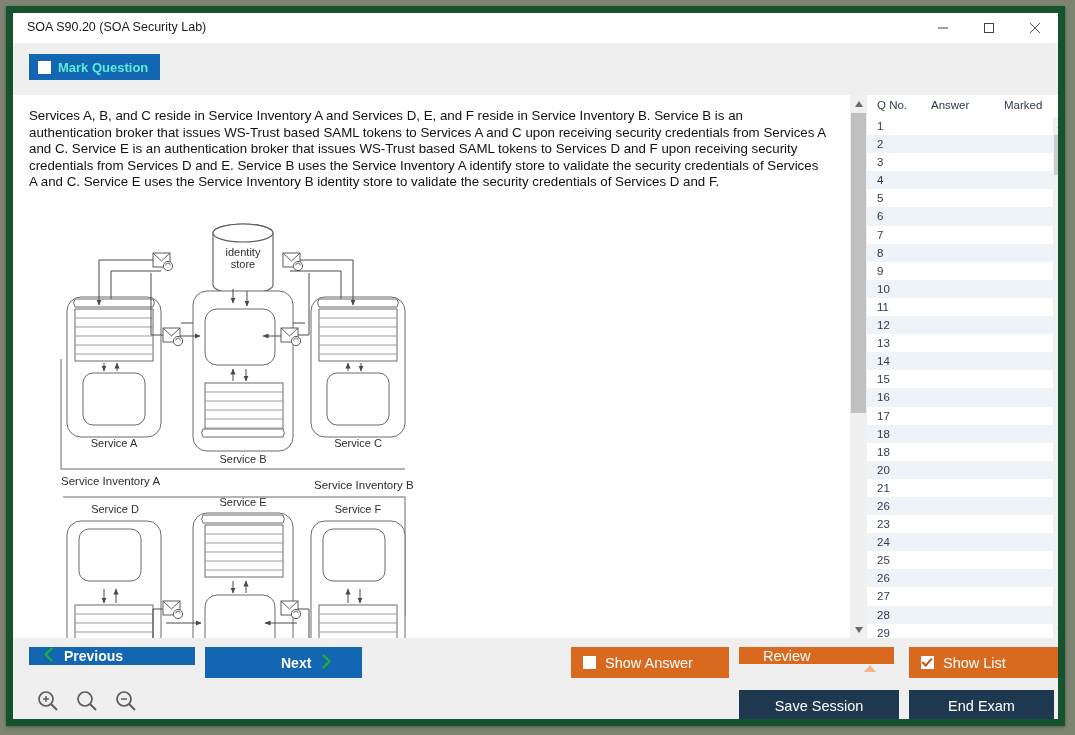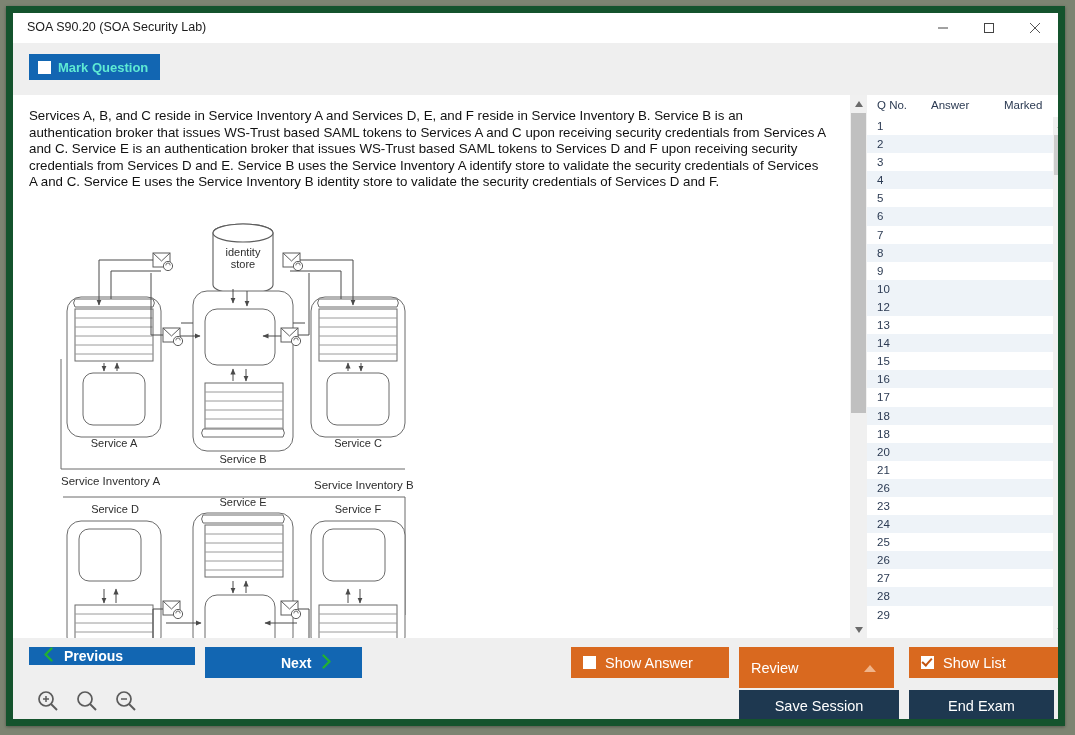--- a/index.html
+++ b/index.html
@@ -137,21 +137,21 @@
     position:absolute;border:none;cursor:pointer;color:#fff;
     font-family:"Liberation Sans", sans-serif;font-size:14px;font-weight:bold;
     display:flex;align-items:center;box-sizing:border-box;
   }
   .btn-blue{background:#1266b2;}
   .btn-orange{background:#d9691f;}
   .btn-navy{background:#1e3850;}
   #prev-btn{left:16px;top:9px;width:166px;height:18px;padding-left:14px;gap:10px;}
   #next-btn{left:192px;top:9px;width:157px;height:31px;padding-left:76px;gap:10px;}
   #show-answer-btn{left:558px;top:9px;width:158px;height:31px;padding-left:12px;gap:9px;font-weight:normal;font-size:14.5px;}
-  #review-btn{left:726px;top:9px;width:155px;height:41px;padding-left:12px;font-weight:normal;font-size:14.5px;}
+  #review-btn{left:726px;top:9px;width:155px;height:17px;padding-left:24px;font-weight:normal;font-size:14.5px;}
   #review-btn .caret{position:absolute;right:18px;top:12px;}
   #show-list-btn{left:896px;top:9px;width:155px;height:31px;padding-left:12px;gap:9px;font-weight:normal;font-size:14.5px;}
   #save-session-btn{left:726px;top:52px;width:160px;height:31px;justify-content:center;font-weight:normal;font-size:14.5px;}
   #end-exam-btn{left:896px;top:52px;width:145px;height:31px;justify-content:center;font-weight:normal;font-size:14.5px;}
   .chev{display:block;}
   .zoombar{position:absolute;left:24px;top:52px;display:flex;gap:17px;align-items:center;}
   .zicon{cursor:pointer;display:block;}
 </style>
 </head>
 <body>
@@ -380,20 +380,25 @@
             <span class="a"></span>
             <span class="m"></span>
           </div>
           <div class="lrow">
             <span class="n">9</span>
             <span class="a"></span>
             <span class="m"></span>
           </div>
           <div class="lrow alt">
             <span class="n">10</span>
+            <span class="a"></span>
+            <span class="m"></span>
+          </div>
+          <div class="lrow">
+            <span class="n">11</span>
             <span class="a"></span>
             <span class="m"></span>
           </div>
           <div class="lrow alt">
             <span class="n">12</span>
             <span class="a"></span>
             <span class="m"></span>
           </div>
           <div class="lrow">
             <span class="n">13</span>

